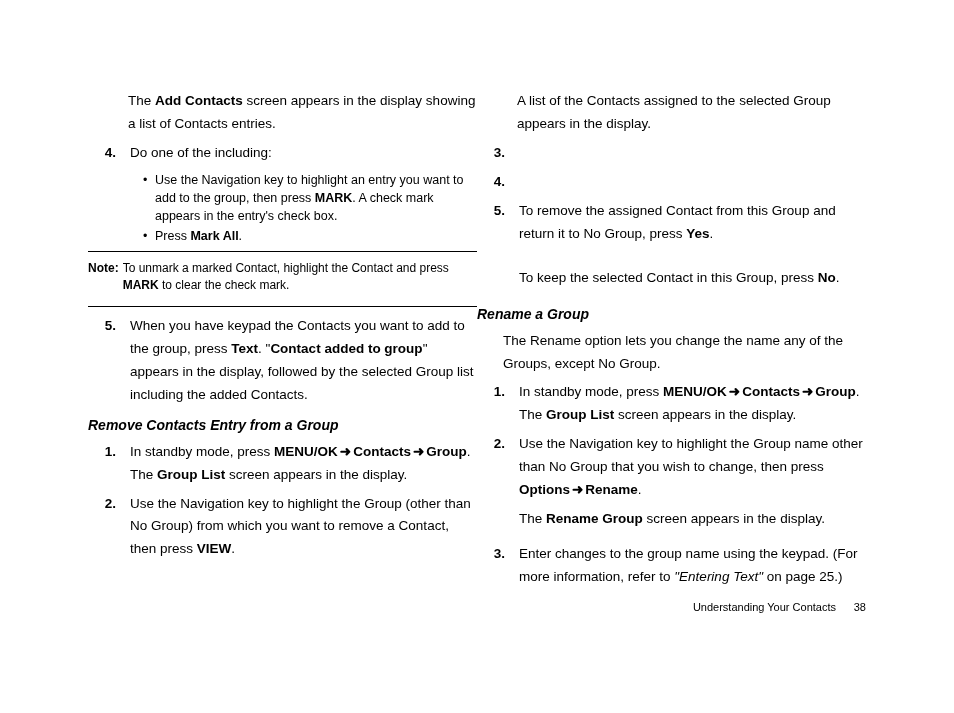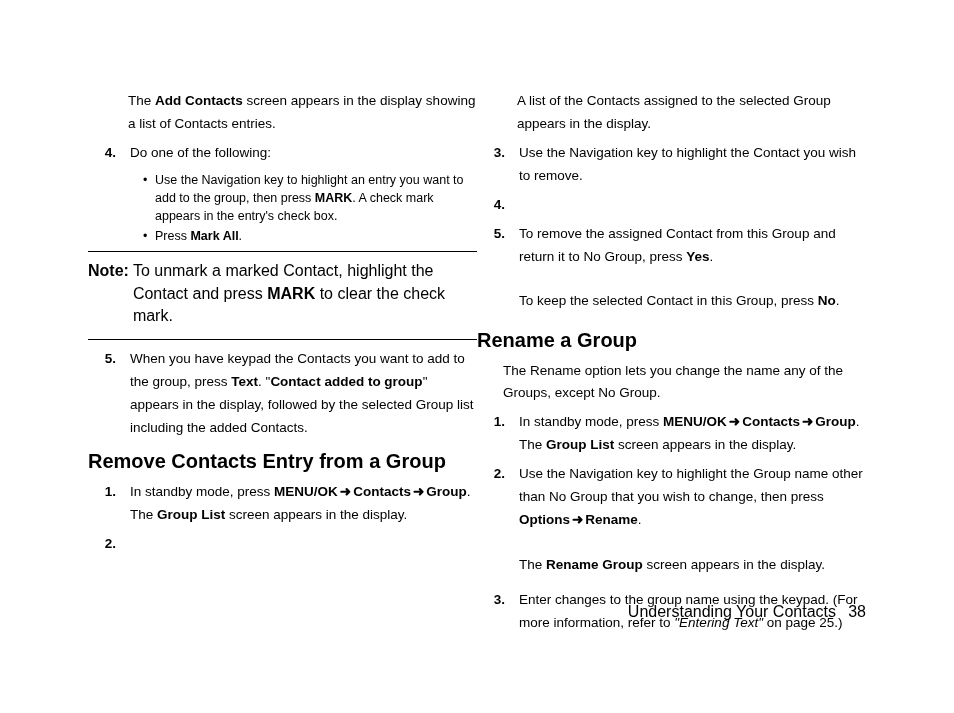--- a/index.html
+++ b/index.html
@@ -11,39 +11,39 @@
 .b{font-weight:bold}
 .i{font-style:italic}
 .num{display:flex;margin-bottom:6px;line-height:1.7}
 .num .n{width:28px;text-align:right;font-weight:bold;flex-shrink:0;margin-right:14px}
 .num .t{flex:1}
 .bul{display:flex;font-size:12.5px;line-height:1.45;margin-bottom:2px}
 .bul .d{width:12px;flex-shrink:0}
 .bul .t{flex:1}
 .subl{margin-left:55px}
 .hr{border:0;border-top:1px solid #000;margin:6px 0 8px 0}
-.note{font-size:16px;line-height:1.4;display:flex;margin-bottom:12px}
+.note{font-size:12px;line-height:1.4;display:flex;margin-bottom:12px}
 .note .nl{font-weight:bold;margin-right:4px;flex-shrink:0}
-.heading{font-weight:bold;margin:10px 0 8px 0;font-size:20px;font-family:Arial,Helvetica,sans-serif}
+.heading{font-weight:bold;font-style:italic;margin:10px 0 8px 0;font-size:14px;font-family:Arial,Helvetica,sans-serif}
 .arrow{font-weight:bold;font-family:Arial;margin:0 2px}
-.footer{position:absolute;bottom:92px;right:88px;font-size:16px;color:#000}
+.footer{position:absolute;bottom:100px;right:88px;font-size:11px;color:#000}
 .footer .pn{display:inline-block;width:30px;text-align:right}
 </style>
 </head>
 <body>
 
 <div class="page">
 <div class="cols">
 
 <div class="col">
   <p class="indent1"><span>The </span><span class="b">Add Contacts</span><span> screen appears in the display showing a list of Contacts entries.</span></p>
 
   <div class="num">
     <div class="n">4.</div>
-    <div class="t">Do one of the following:</div>
+    <div class="t">Do one of the including:</div>
   </div>
 
   <div class="subl">
     <div class="bul">
             <div class="d">•</div>
             <div class="t"><span>Use the Navigation key to highlight an entry you want to add to the group, then press </span><span class="b">MARK</span><span>. A check mark appears in the entry's check box.</span><br></div>
           </div>
     <div class="bul">
             <div class="d">•</div>
             <div class="t"><span>Press </span><span class="b">Mark All</span><span>.</span></div>
@@ -64,29 +64,29 @@
 
   <div class="heading">Remove Contacts Entry from a Group</div>
 
   <div class="num">
     <div class="n">1.</div>
     <div class="t"><span>In standby mode, press </span><span class="b">MENU/OK</span><span class="arrow">➜</span><span class="b">Contacts</span><span class="arrow">➜</span><span class="b">Group</span><span>. The </span><span class="b">Group List</span><span> screen appears in the display.</span></div>
   </div>
 
   <div class="num">
     <div class="n">2.</div>
+    <div class="t"><span>Use the Navigation key to highlight the Group (other than No Group) from which you want to remove a Contact, then press </span><span class="b">VIEW</span><span>.</span></div>
   </div>
 </div>
 
 <div class="col">
   <p class="indent1">A list of the Contacts assigned to the selected Group appears in the display.</p>
 
   <div class="num">
     <div class="n">3.</div>
-    <div class="t">Use the Navigation key to highlight the Contact you wish to remove.</div>
   </div>
 
   <div class="num">
     <div class="n">4.</div>
   </div>
 
   <div class="num">
     <div class="n">5.</div>
     <div class="t"><span>To remove the assigned Contact from this Group and return it to No Group, press </span><span class="b">Yes</span><span>.</span><p style="margin-top:21px"><span>To keep the selected Contact in this Group, press </span><span class="b">No</span><span>.</span></p></div>
   </div>
@@ -94,21 +94,21 @@
   <div class="heading">Rename a Group</div>
   <p style="margin-left:26px">The Rename option lets you change the name any of the Groups, except No Group.</p>
 
   <div class="num">
     <div class="n">1.</div>
     <div class="t"><span>In standby mode, press </span><span class="b">MENU/OK</span><span class="arrow">➜</span><span class="b">Contacts</span><span class="arrow">➜</span><span class="b">Group</span><span>. The </span><span class="b">Group List</span><span> screen appears in the display.</span></div>
   </div>
 
   <div class="num">
     <div class="n">2.</div>
-    <div class="t"><span>Use the Navigation key to highlight the Group name other than No Group that you wish to change, then press </span><span class="b">Options</span><span class="arrow">➜</span><span class="b">Rename</span><span>.</span><p style="margin-top:22px"><span>The </span><span class="b">Rename Group</span><span> screen appears in the display.</span></p></div>
+    <div class="t"><span>Use the Navigation key to highlight the Group name other than No Group that you wish to change, then press </span><span class="b">Options</span><span class="arrow">➜</span><span class="b">Rename</span><span>.</span><p style="margin-top:6px"><span>The </span><span class="b">Rename Group</span><span> screen appears in the display.</span></p></div>
   </div>
 
   <div class="num">
     <div class="n">3.</div>
     <div class="t"><span>Enter changes to the group name using the keypad. (For more information, refer to </span><span class="i">"Entering Text"</span><span>  on page 25.)</span></div>
   </div>
 </div>
 
 </div>
 <div class="footer"><span>Understanding Your Contacts</span><span class="pn">38</span></div>

